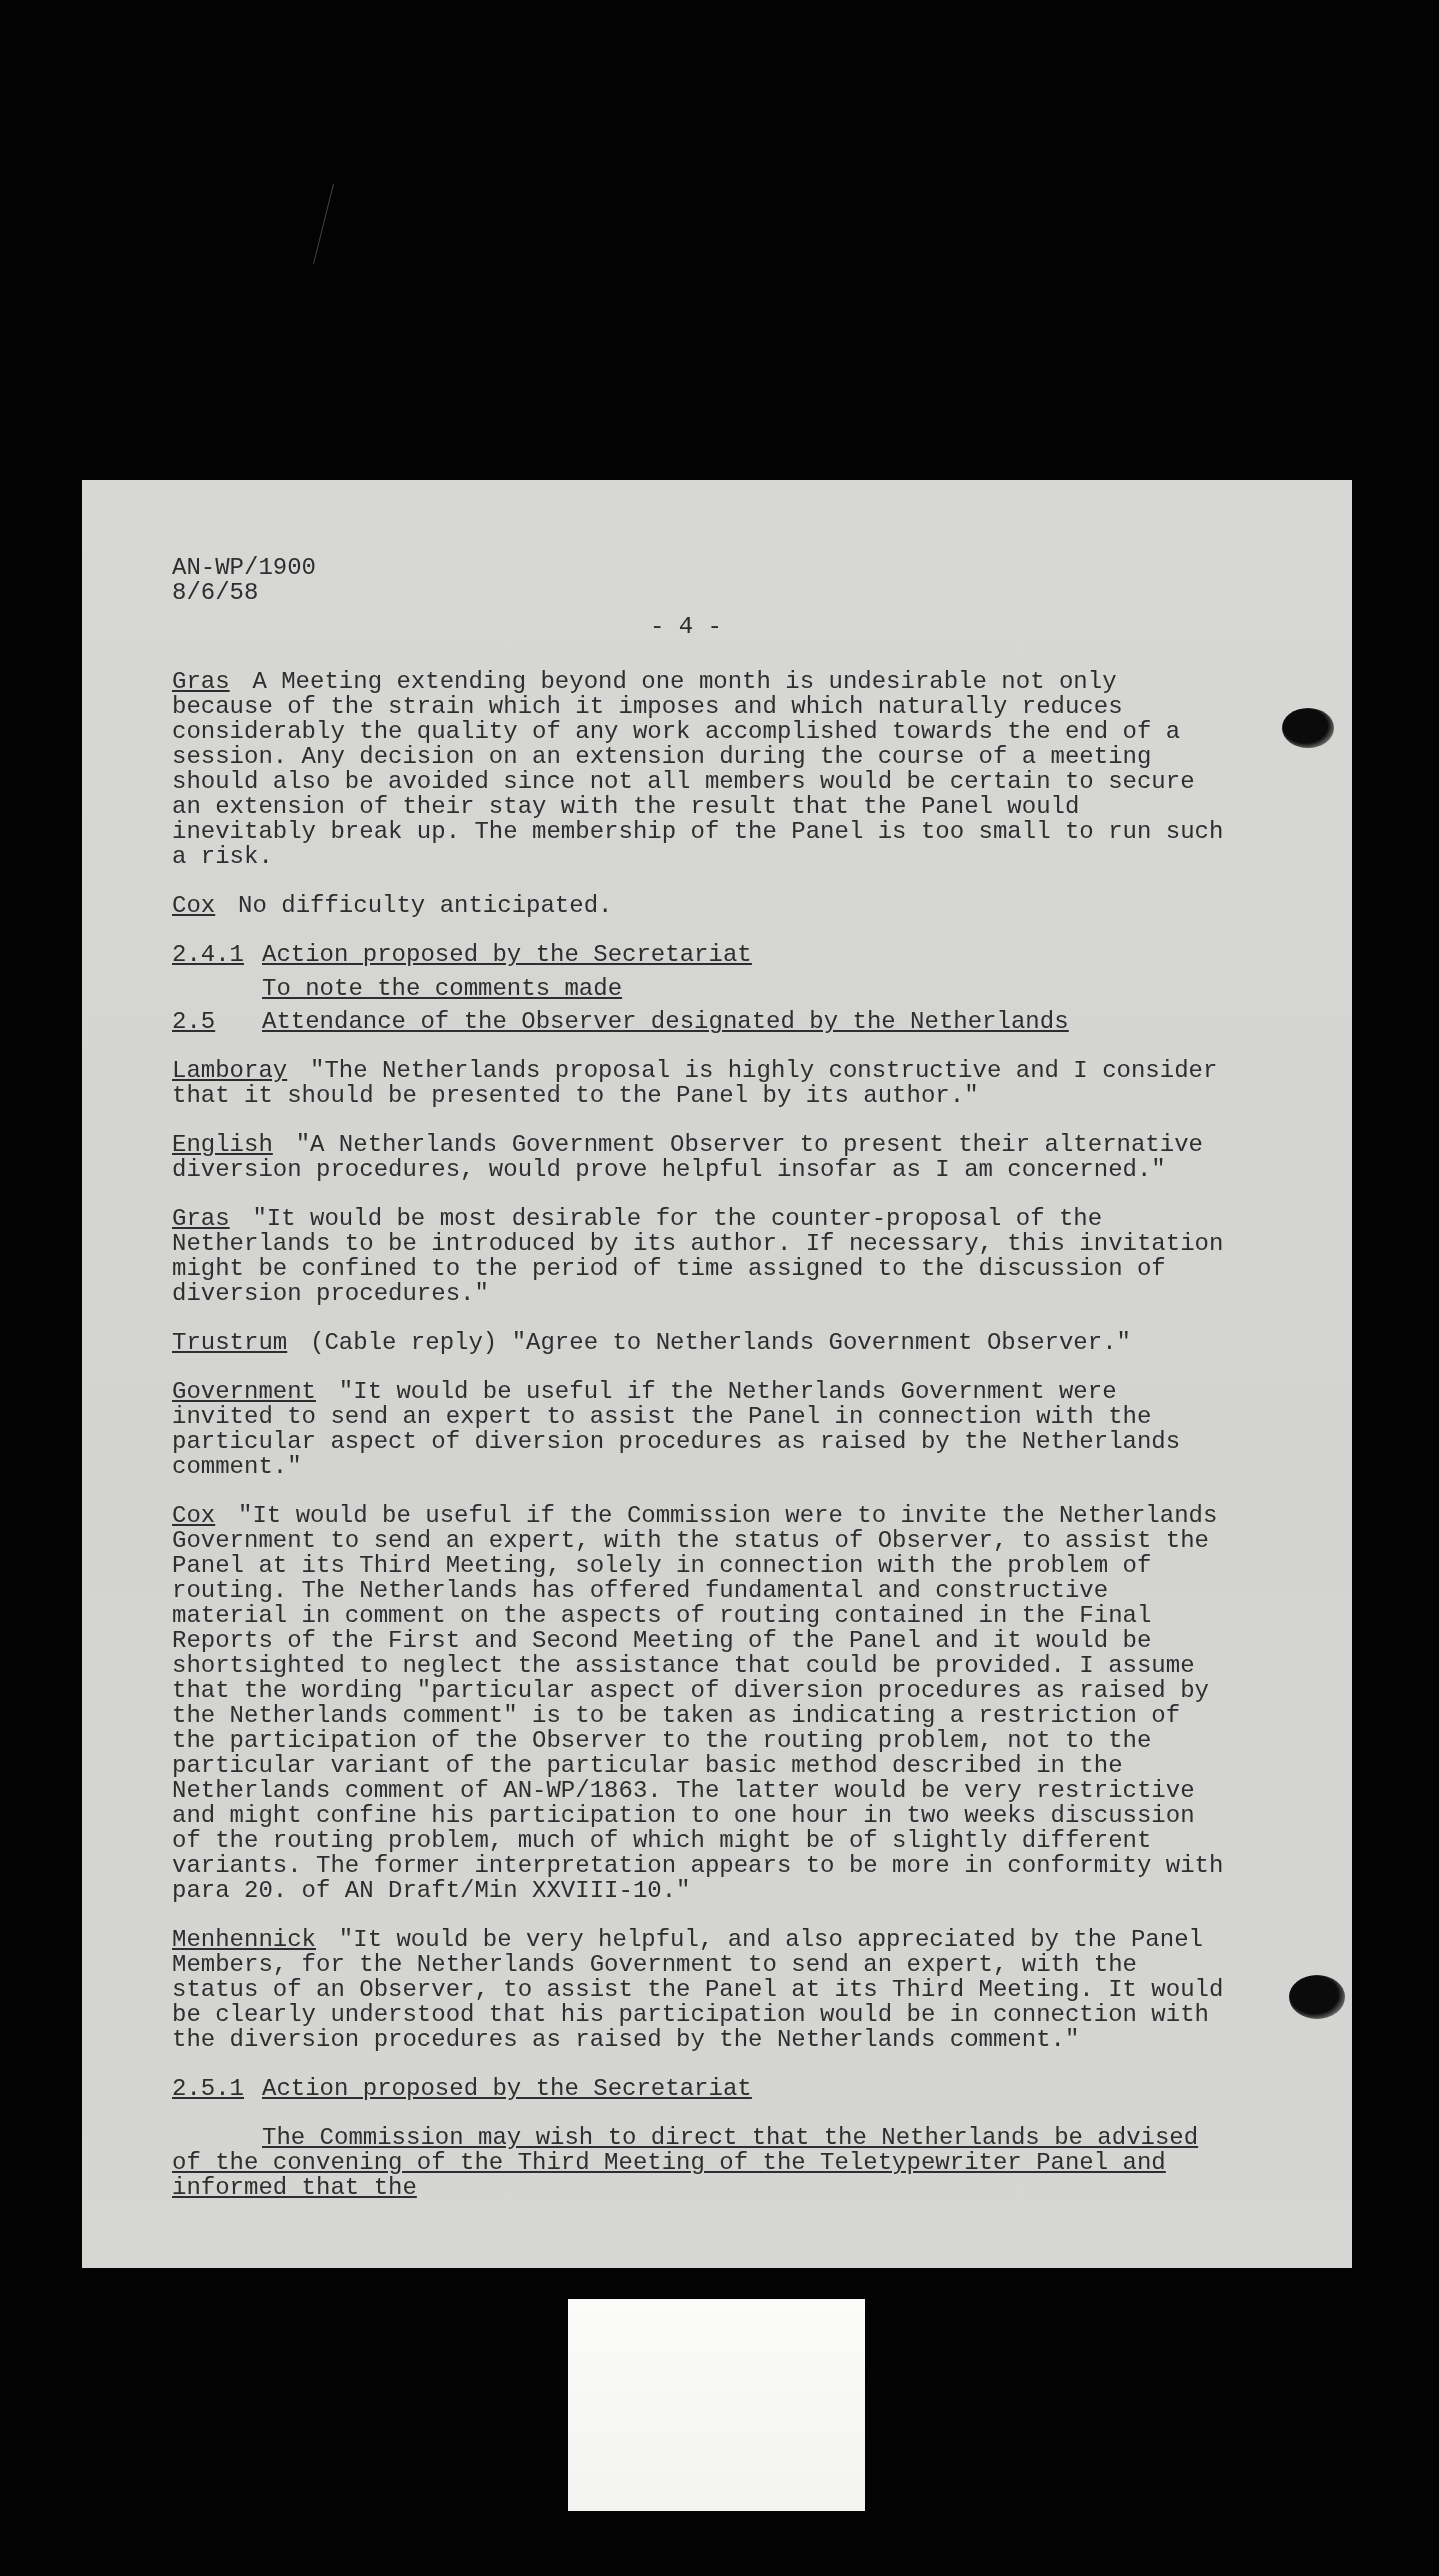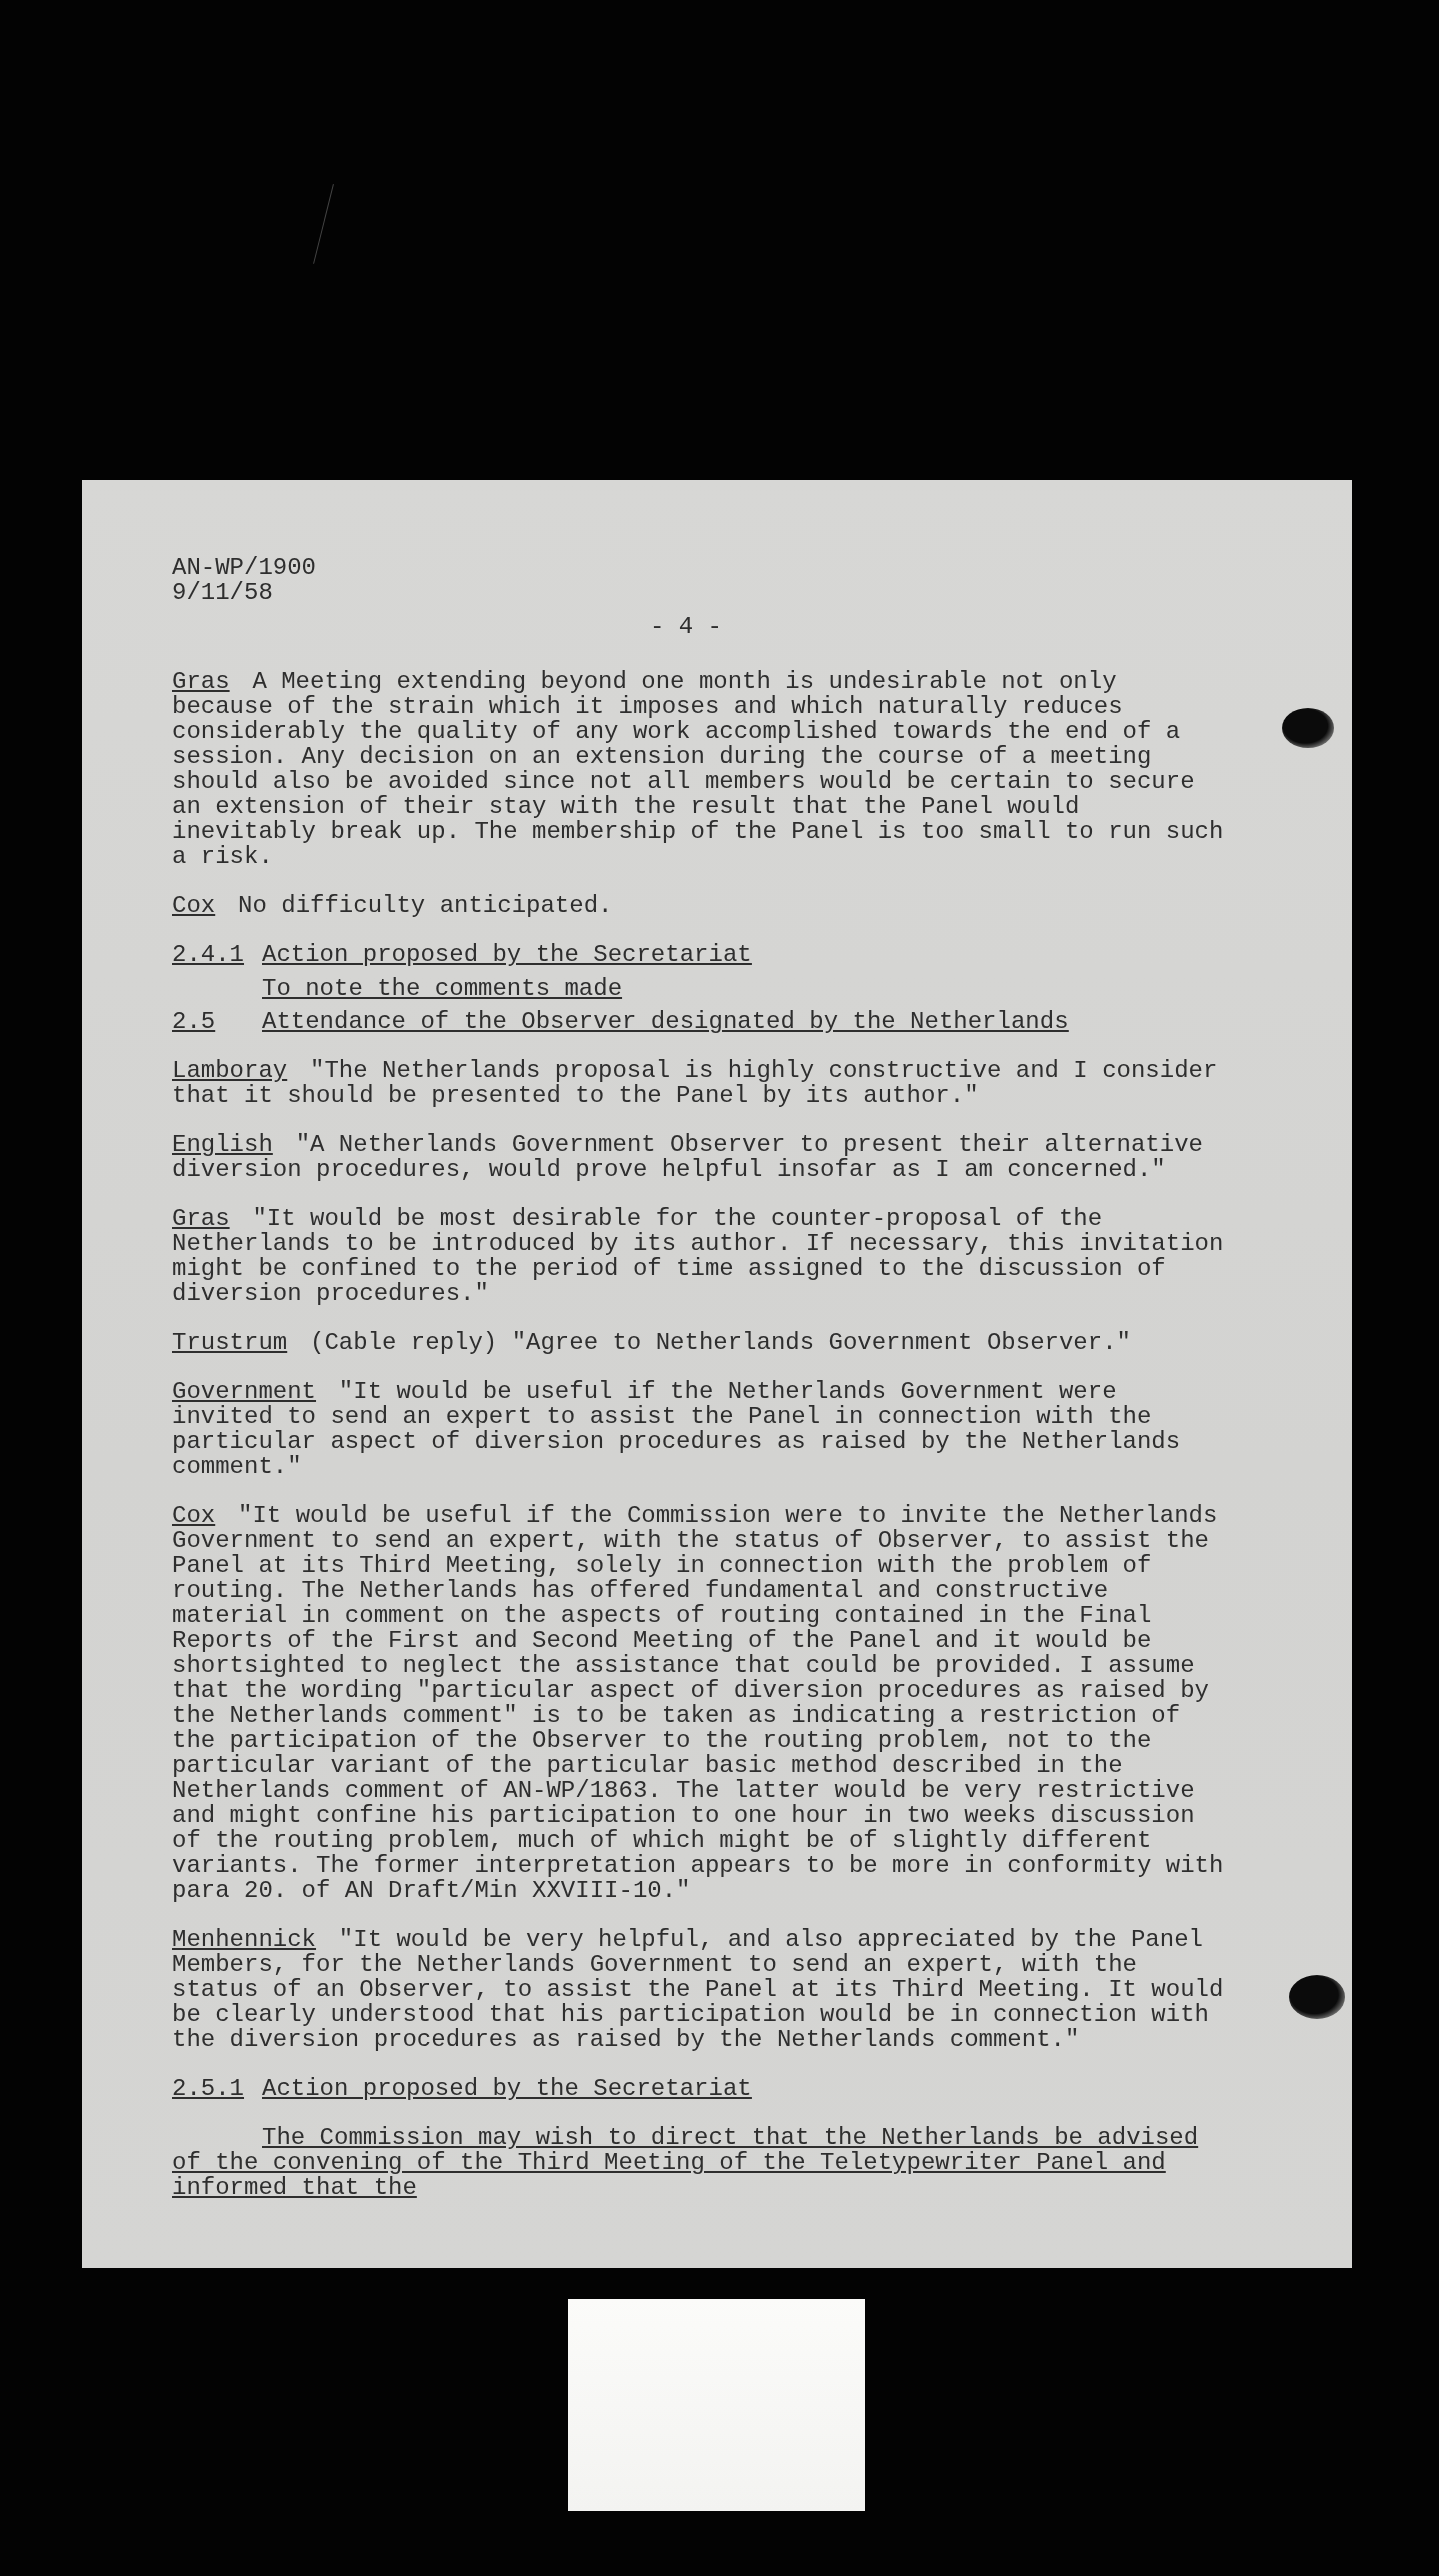--- a/index.html
+++ b/index.html
@@ -63,21 +63,21 @@
 <body>
 
 <div class="scan-canvas">
 
   <div class="scratch"></div>
 
   <div class="paper">
     <div class="content">
 
       <div class="doc-ref">AN-WP/1900</div>
-      <div class="doc-date">9/11/58</div>
+      <div class="doc-date">8/6/58</div>
       <div class="page-num">- 4 -</div>
 
       <p class="para"><span class="speaker">Gras</span><span>A Meeting extending beyond one month is undesirable not only because of the strain which it imposes and which naturally reduces considerably the quality of any work accomplished towards the end of a session. Any decision on an extension during the course of a meeting should also be avoided since not all members would be certain to secure an extension of their stay with the result that the Panel would inevitably break up. The membership of the Panel is too small to run such a risk.</span></p>
 
       <p class="para"><span class="speaker">Cox</span><span>No difficulty anticipated.</span></p>
 
 
       <div class="section-row">
         <span class="sec-num">2.4.1</span>
         <span class="sec-title">Action proposed by the Secretariat</span>

